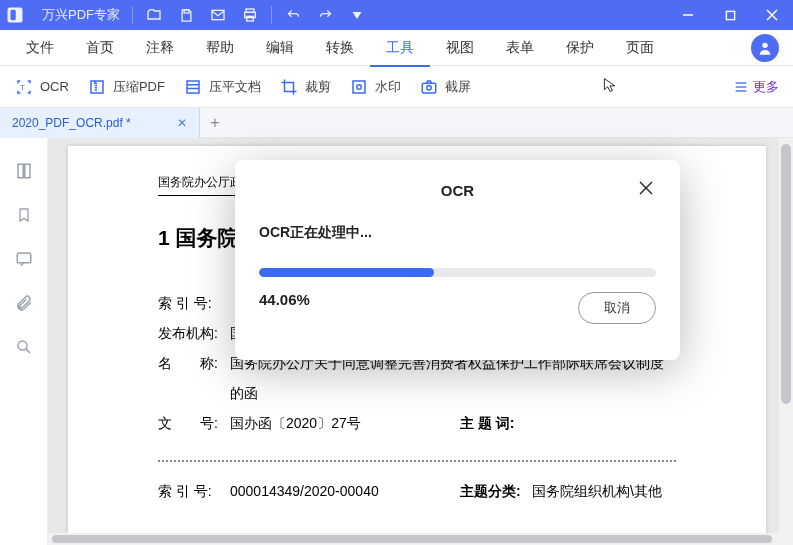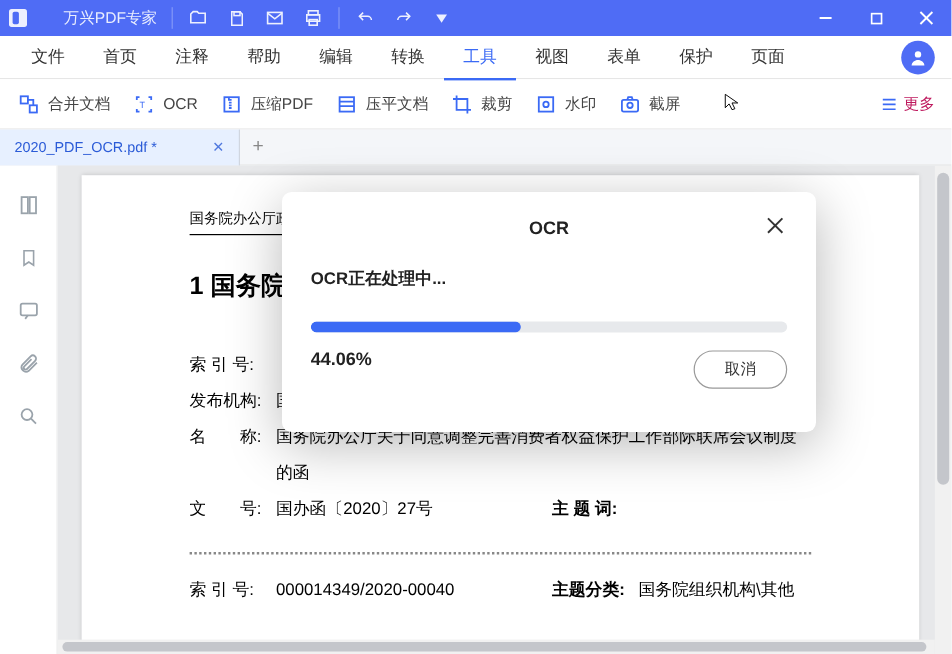--- a/index.html
+++ b/index.html
@@ -1,34 +1,34 @@
 <!DOCTYPE html>
 <html><head>
 <meta charset="utf-8">
 <style>
  *{box-sizing:border-box;margin:0;padding:0;font-family:"Microsoft YaHei","Segoe UI",sans-serif;-webkit-user-select:none;user-select:none}
  html,body{width:793px;height:545px;overflow:hidden;background:#fff}
  .titlebar{height:30px;background:#4F6CF5;display:flex;align-items:center;color:#e9edfe;font-size:12px}
  .titlebar .logo{width:30px;height:30px;display:flex;align-items:center;justify-content:center}
- .titlebar .appname{margin-left:23px;font-size:13px;color:#e9edfe}
+ .titlebar .appname{margin-left:12px;font-size:13px;color:#e9edfe}
  .titlebar .sep{width:1px;height:18px;background:rgba(255,255,255,0.3);margin:0 12px}
  .titlebar .ticons{display:flex;gap:14px;align-items:center}
  .titlebar .ticon{width:18px;height:18px;display:flex;align-items:center;justify-content:center;cursor:pointer;opacity:.9}
  .titlebar .spacer{flex:1}
  .titlebar .winbtns{display:flex}
  .titlebar .winbtn{width:42px;height:30px;display:flex;align-items:center;justify-content:center;cursor:pointer}
  .menubar{height:36px;background:#fff;border-bottom:1px solid #e6e6e6;display:flex;align-items:center;padding:12px 10px;font-size:14px;color:#333;gap:0}
  .menubar .mi{padding:0 16px;line-height:35px;cursor:pointer}
  .menubar .mi.active{color:#3B6AF5;border-bottom:2px solid #3B6AF5;margin-bottom:-1px}
  .menubar .uavatar{margin-left:auto;width:28px;height:28px;border-radius:50%;background:#4F6CF5;display:flex;align-items:center;justify-content:center;margin-right:4px}
  .ribbon{height:42px;background:#fff;border-bottom:1px solid #e6e6e6;display:flex;align-items:center;padding:0 10px;font-size:13px;color:#444;gap:10px}
  .rbtn{display:flex;align-items:center;gap:6px;cursor:pointer;padding:4px 4px}
  .ricon{width:20px;height:20px;display:flex;align-items:center;justify-content:center;color:#3B6AF5}
  .ribbon .rspacer{flex:1}
- .ribbon .rmore{display:flex;align-items:center;gap:2px;color:#be185d}
+ .ribbon .rmore{display:flex;align-items:center;gap:2px;color:#6d28d9}
  .tabbar{height:30px;background:#F4F6F9;border-bottom:1px solid #e6e6e6;display:flex;align-items:flex-start;font-size:12px}
  .tab{height:30px;display:flex;align-items:center;gap:10px;padding:0 12px;background:#E7F0FF;border-right:1px solid #d0d6e0;color:#2b5bd7;min-width:200px;justify-content:space-between}
  .tab .tclose{cursor:pointer;color:#2b5bd7;opacity:.8}
  .tabadd{width:30px;height:30px;display:flex;align-items:center;justify-content:center;color:#888;cursor:pointer;font-size:16px}
  .workspace{display:flex;height:407px}
  .leftbar{width:48px;background:#fff;border-right:1px solid #eee;display:flex;flex-direction:column;align-items:center;gap:22px;padding-top:22px}
  .lbicon{width:22px;height:22px;display:flex;align-items:center;justify-content:center;color:#9aa3ab;cursor:pointer}
  .docwrap{flex:1;background:#E7E8EA;position:relative;overflow:hidden}
  .page{position:absolute;left:20px;top:8px;width:698px;height:395px;background:#fff;box-shadow:0 0 4px rgba(0,0,0,.18)}
  .page-inner{padding:28px 90px 0 90px;font-size:13px;color:#000}
@@ -154,30 +154,20 @@
         <circle cx="12" cy="8" r="4"></circle>
         <path d="M4 22c0-4 4-7 8-7s8 3 8 7"></path>
       </svg>
   </div>
 </div>
 
 <div class="ribbon">
   <div class="rbtn">
     <span class="ricon">
         <svg width="18" height="18" viewBox="0 0 24 24" fill="none" stroke="#3B6AF5" stroke-width="2">
-          <rect x="3" y="3" width="8" height="8"></rect>
-          <rect x="13" y="13" width="8" height="8"></rect>
-          <path d="M11 7h6v6"></path>
-        </svg>
-      </span>
-    <span>合并文档</span>
-  </div>
-  <div class="rbtn">
-    <span class="ricon">
-        <svg width="18" height="18" viewBox="0 0 24 24" fill="none" stroke="#3B6AF5" stroke-width="2">
           <path d="M7 4H4v3M17 4h3v3M7 20H4v-3M17 20h3v-3"></path>
           <text x="7" y="16" font-size="10" fill="#3B6AF5" stroke="none">T</text>
         </svg>
       </span>
     <span>OCR</span>
   </div>
   <div class="rbtn">
     <span class="ricon">
         <svg width="18" height="18" viewBox="0 0 24 24" fill="none" stroke="#3B6AF5" stroke-width="2">
           <rect x="4" y="4" width="16" height="16"></rect>

